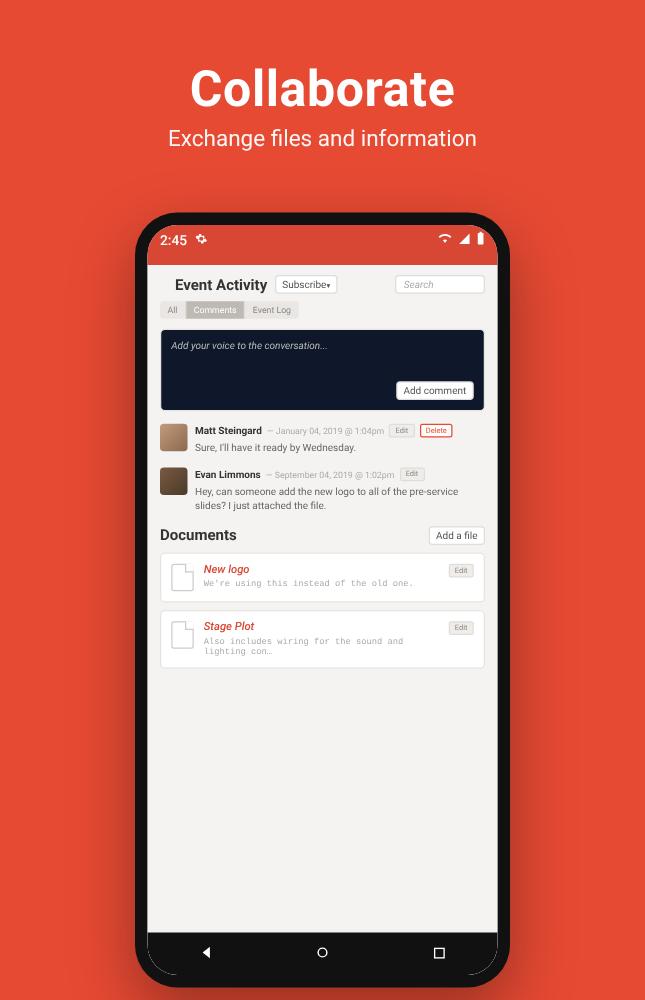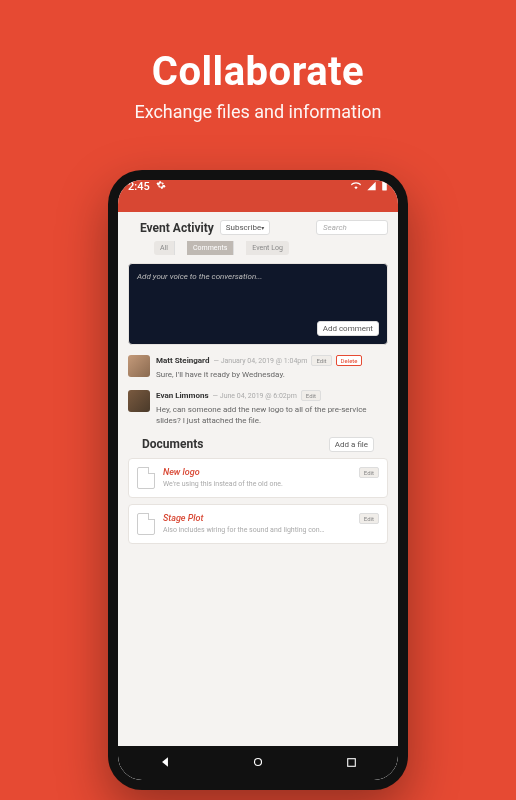--- a/index.html
+++ b/index.html
@@ -33,21 +33,21 @@
     background: #fff;
     overflow: hidden;
     display: flex;
     flex-direction: column;
   }
   .status-bar {
     background: #d84733;
     color: #fff;
     height: 24px;
     display: flex;
-    align-items: flex-start;
+    align-items: center;
     justify-content: space-between;
     padding: 0 10px;
     font-size: 11px;
     font-weight: 500;
   }
   .status-left { display: flex; align-items: center; gap: 6px; }
   .status-right { display: flex; align-items: center; gap: 4px; }
   .status-right svg { fill: #fff; }
 
   .app-bar {
@@ -90,41 +90,41 @@
     margin-left: auto;
     font-size: 8px;
     padding: 2px 6px;
     background: #fff;
     border: 1px solid #ddd;
     border-radius: 3px;
     color: #aaa;
     width: 72px;
     font-style: italic;
   }
-  .tabs { display: flex; gap: 12px; margin-bottom: 8px; margin-left: 26px; }
+  .tabs { display: flex; gap: 0; margin-bottom: 8px; }
   .tab {
     font-size: 7px;
     padding: 3px 6px;
     background: #e9e6e3;
     color: #888;
     border-right: 1px solid #ddd;
   }
   .tab:first-child { border-radius: 3px 0 0 3px; }
   .tab:last-child { border-radius: 0 3px 3px 0; border-right: none; }
   .tab.active { background: #bfb9b3; color: #fff; }
 
   .compose {
     background: #0f172a;
     border: 1px solid #e7e3df;
     border-radius: 4px;
     padding: 8px;
     margin-bottom: 10px;
   }
   .compose-placeholder { color: #bbb; font-size: 8px; font-style: italic; }
-  .compose-actions { text-align: right; margin-top: 40px; }
+  .compose-actions { text-align: right; margin-top: 24px; }
 
   .comment {
     display: flex;
     gap: 6px;
     margin-bottom: 10px;
   }
   .avatar {
     width: 22px; height: 22px;
     border-radius: 3px;
     flex-shrink: 0;
@@ -151,21 +151,21 @@
     border-radius: 2px; color: #e64a33;
   }
   .comment-text {
     font-size: 8px; color: #666; margin-top: 3px;
     line-height: 1.4;
   }
 
   .docs-header {
     display: flex;
     align-items: center;
-    margin: 8px 14px 6px;
+    margin: 8px 0 6px;
   }
   .docs-header h2 { font-size: 12px; font-weight: 700; color: #333; }
   .docs-header .small-btn { margin-left: auto; }
 
   .doc {
     background: #fff;
     border: 1px solid #e7e3df;
     border-radius: 4px;
     padding: 8px;
     margin-bottom: 6px;
@@ -184,21 +184,21 @@
     content: '';
     position: absolute;
     top: -1px; right: -1px;
     width: 6px; height: 6px;
     background: #fff;
     border-left: 1.5px solid #ccc;
     border-bottom: 1.5px solid #ccc;
   }
   .doc-body { flex: 1; }
   .doc-title { font-size: 9px; color: #d84733; font-weight: 500; font-style: italic; }
-  .doc-desc { font-size: 7px; color: #aaa; margin-top: 3px; }
+  .doc-desc { font-size: 7px; color: #aaa; margin-top: 3px; font-family: Liberation Mono, monospace; }
   .doc .btn-edit { align-self: flex-start; }
 
   .nav-bar {
     background: #111;
     height: 34px;
     display: flex;
     align-items: center;
     justify-content: space-around;
     border-radius: 0 0 24px 24px;
   }
@@ -279,21 +279,21 @@
           </div>
           <div class="comment-text">Sure, I'll have it ready by Wednesday.</div>
         </div>
       </div>
 
       <div class="comment">
         <div class="avatar a2"></div>
         <div class="comment-body">
           <div class="comment-head">
             <span class="comment-author">Evan Limmons</span>
-            <span class="comment-meta">— June 04, 2019 @ 6:02pm</span>
+            <span class="comment-meta">— September 04, 2019 @ 1:02pm</span>
             <span class="btn-edit">Edit</span>
           </div>
           <div class="comment-text">Hey, can someone add the new logo to all of the pre-service slides? I just attached the file.</div>
         </div>
       </div>
 
       <div class="docs-header">
         <h2>Documents</h2>
         <span class="small-btn">Add a file</span>
       </div>

